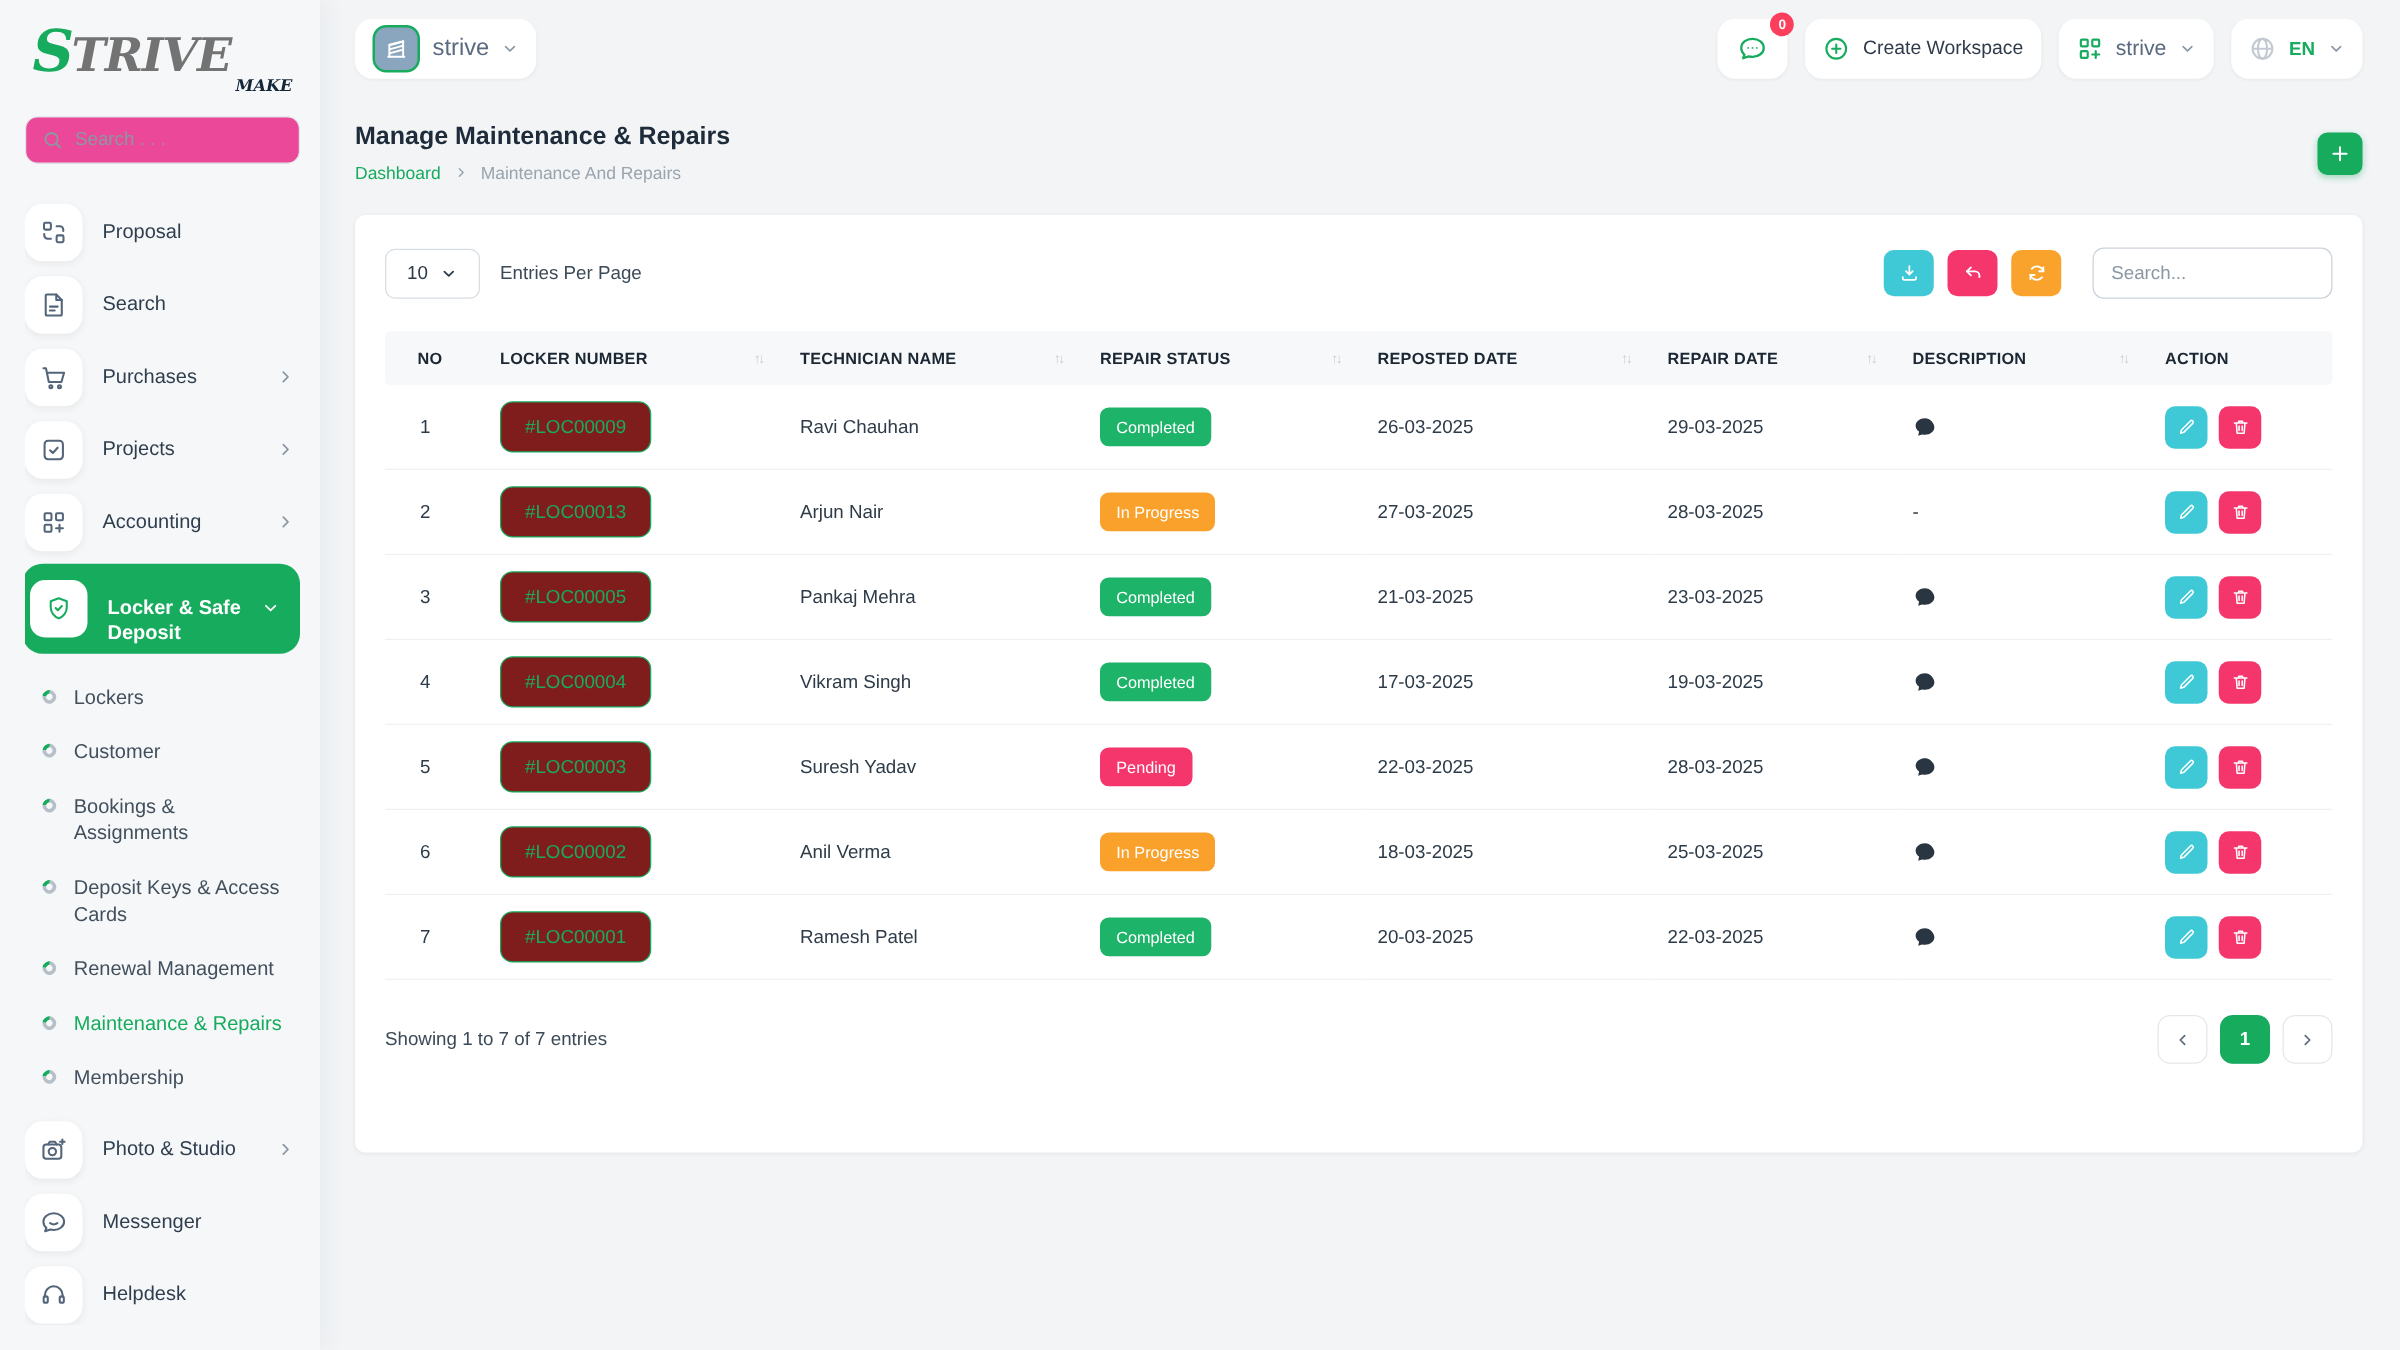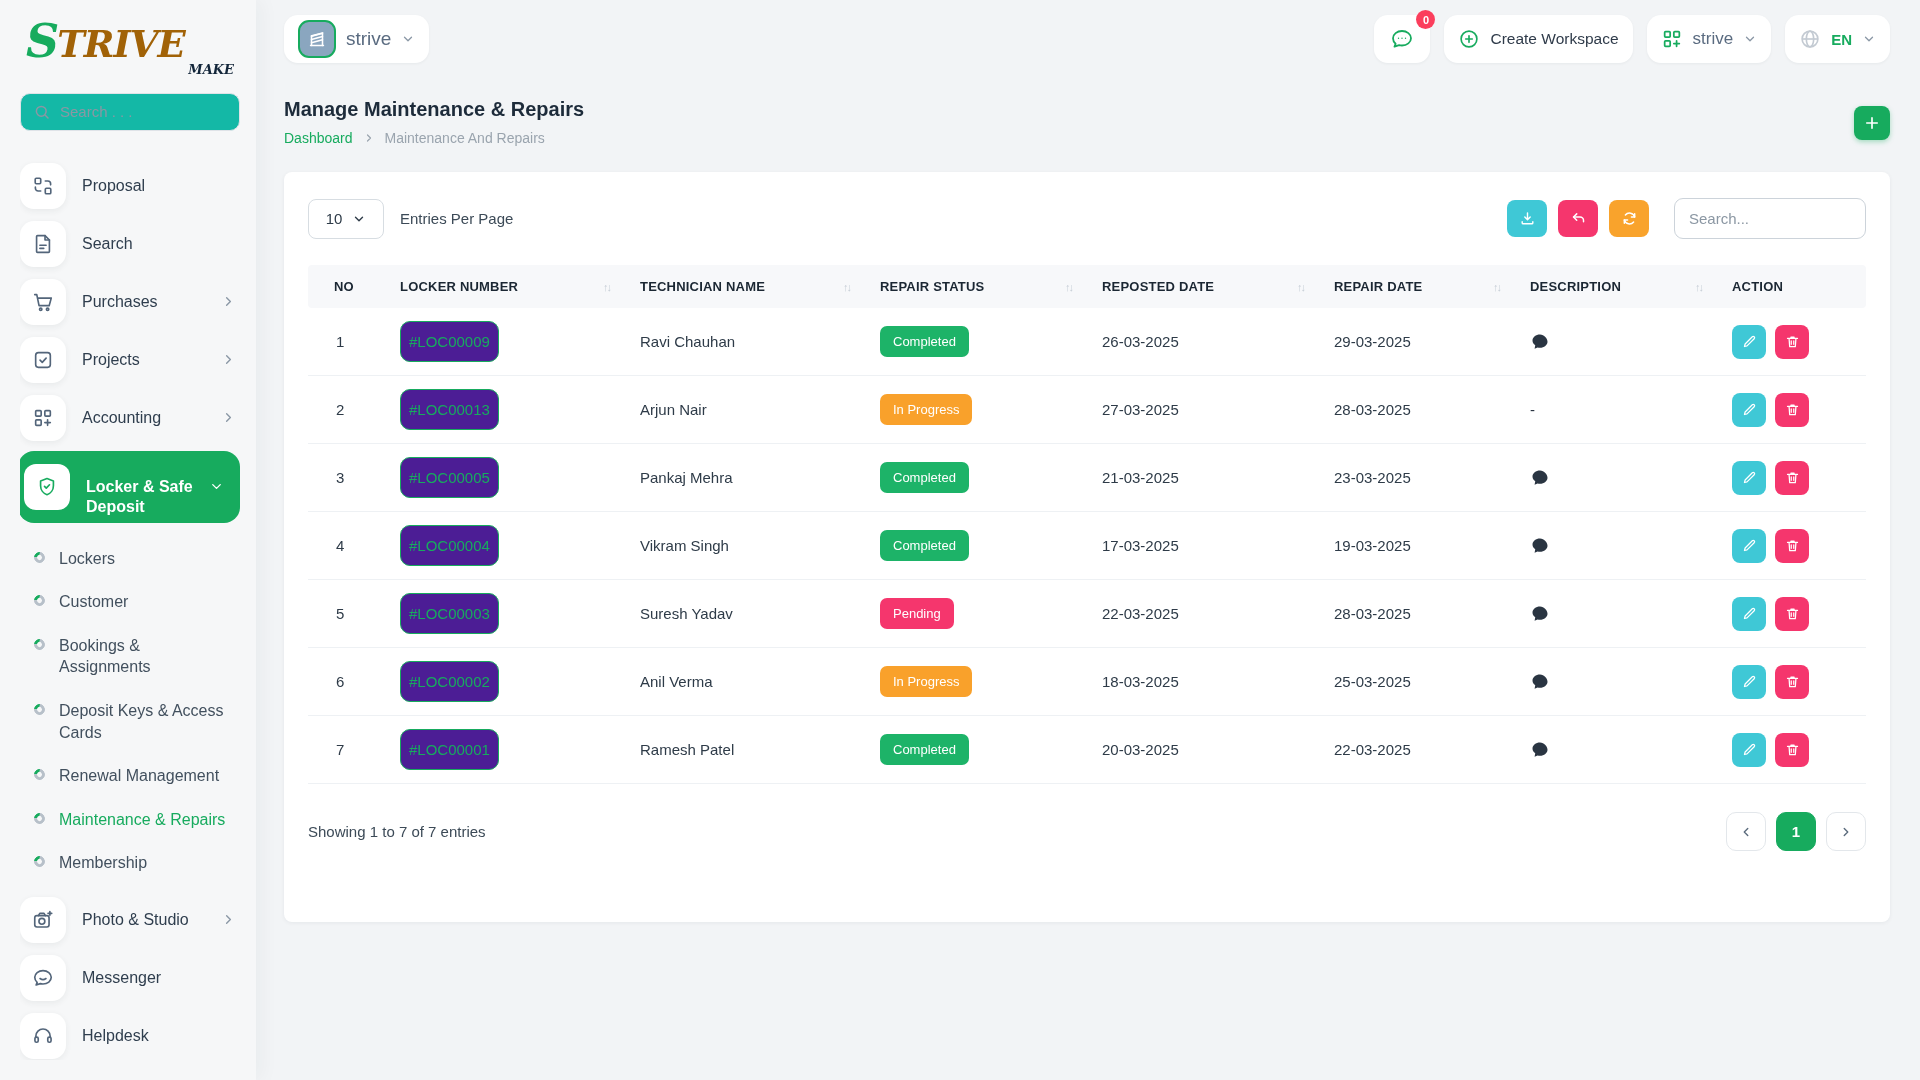--- a/index.html
+++ b/index.html
@@ -23,28 +23,28 @@
     overflow:hidden;
   }
   .logo-wrap { padding-left:6px; }
   .logo-line { display:flex; align-items:baseline; }
   .logo-s {
     font-family:"DejaVu Serif", serif; font-style:italic; font-weight:bold;
     font-size:46px; line-height:1; color:#17ab5e; letter-spacing:-2px;
   }
   .logo-rest {
     font-family:"DejaVu Serif", serif; font-style:italic; font-weight:bold;
-    font-size:37px; line-height:1; color:#a16207; letter-spacing:-1px;
+    font-size:37px; line-height:1; color:#737373; letter-spacing:-1px;
   }
   .logo-make {
     font-family:"DejaVu Serif", serif; font-style:italic; font-weight:bold;
     font-size:13px; color:#13263a; text-align:right; width:208px; margin-top:-2px;
   }
   .search-box {
-    margin-top:16px; height:40px; background:#14b8a6;
+    margin-top:16px; height:40px; background:#ec4899;
     border:1px solid #dfe3e8; border-radius:10px;
     display:flex; align-items:center; gap:9px; padding:0 12px;
     color:#8b97a3;
   }
   .search-box input {
     border:none; outline:none; background:transparent; width:100%;
     font-size:15px; color:#2e3b48; font-family:"Liberation Sans", sans-serif;
   }
   .search-box input::placeholder { color:#8b97a3; }
 
@@ -155,22 +155,22 @@
   thead th:first-child { padding-left:26px; border-radius:4px 0 0 4px; }
   thead th:last-child { border-radius:0 4px 4px 0; }
   .th-inner { display:flex; align-items:center; justify-content:space-between; }
   .sort { color:#c7ced6; font-size:11px; letter-spacing:-2px; font-weight:400; margin-right:6px; }
   tbody td {
     padding:13px 12px; border-bottom:1px solid #eef1f4; font-size:15px; color:#2e3b48;
     height:67px; vertical-align:middle;
   }
   tbody td:first-child { padding-left:28px; }
   .locker-badge {
-    display:inline-block; border:1px solid #17ab5e; color:#17ab5e; background:#4c1d95;
-    border-radius:10px; padding:11px 8px; font-size:15px; cursor:pointer;
+    display:inline-block; border:1px solid #17ab5e; color:#17ab5e; background:#7f1d1d;
+    border-radius:10px; padding:11px 19px; font-size:15px; cursor:pointer;
   }
   .status-chip {
     display:inline-block; border-radius:7px; padding:8px 13px; color:#fff; font-size:13px; font-weight:500;
   }
   .desc-bubble { color:#2a3542; }
   .action-cell { display:flex; gap:9px; align-items:center; }
   .row-btn {
     width:34px; height:34px; border:none; border-radius:8px; color:#fff;
     display:flex; align-items:center; justify-content:center; cursor:pointer;
   }

